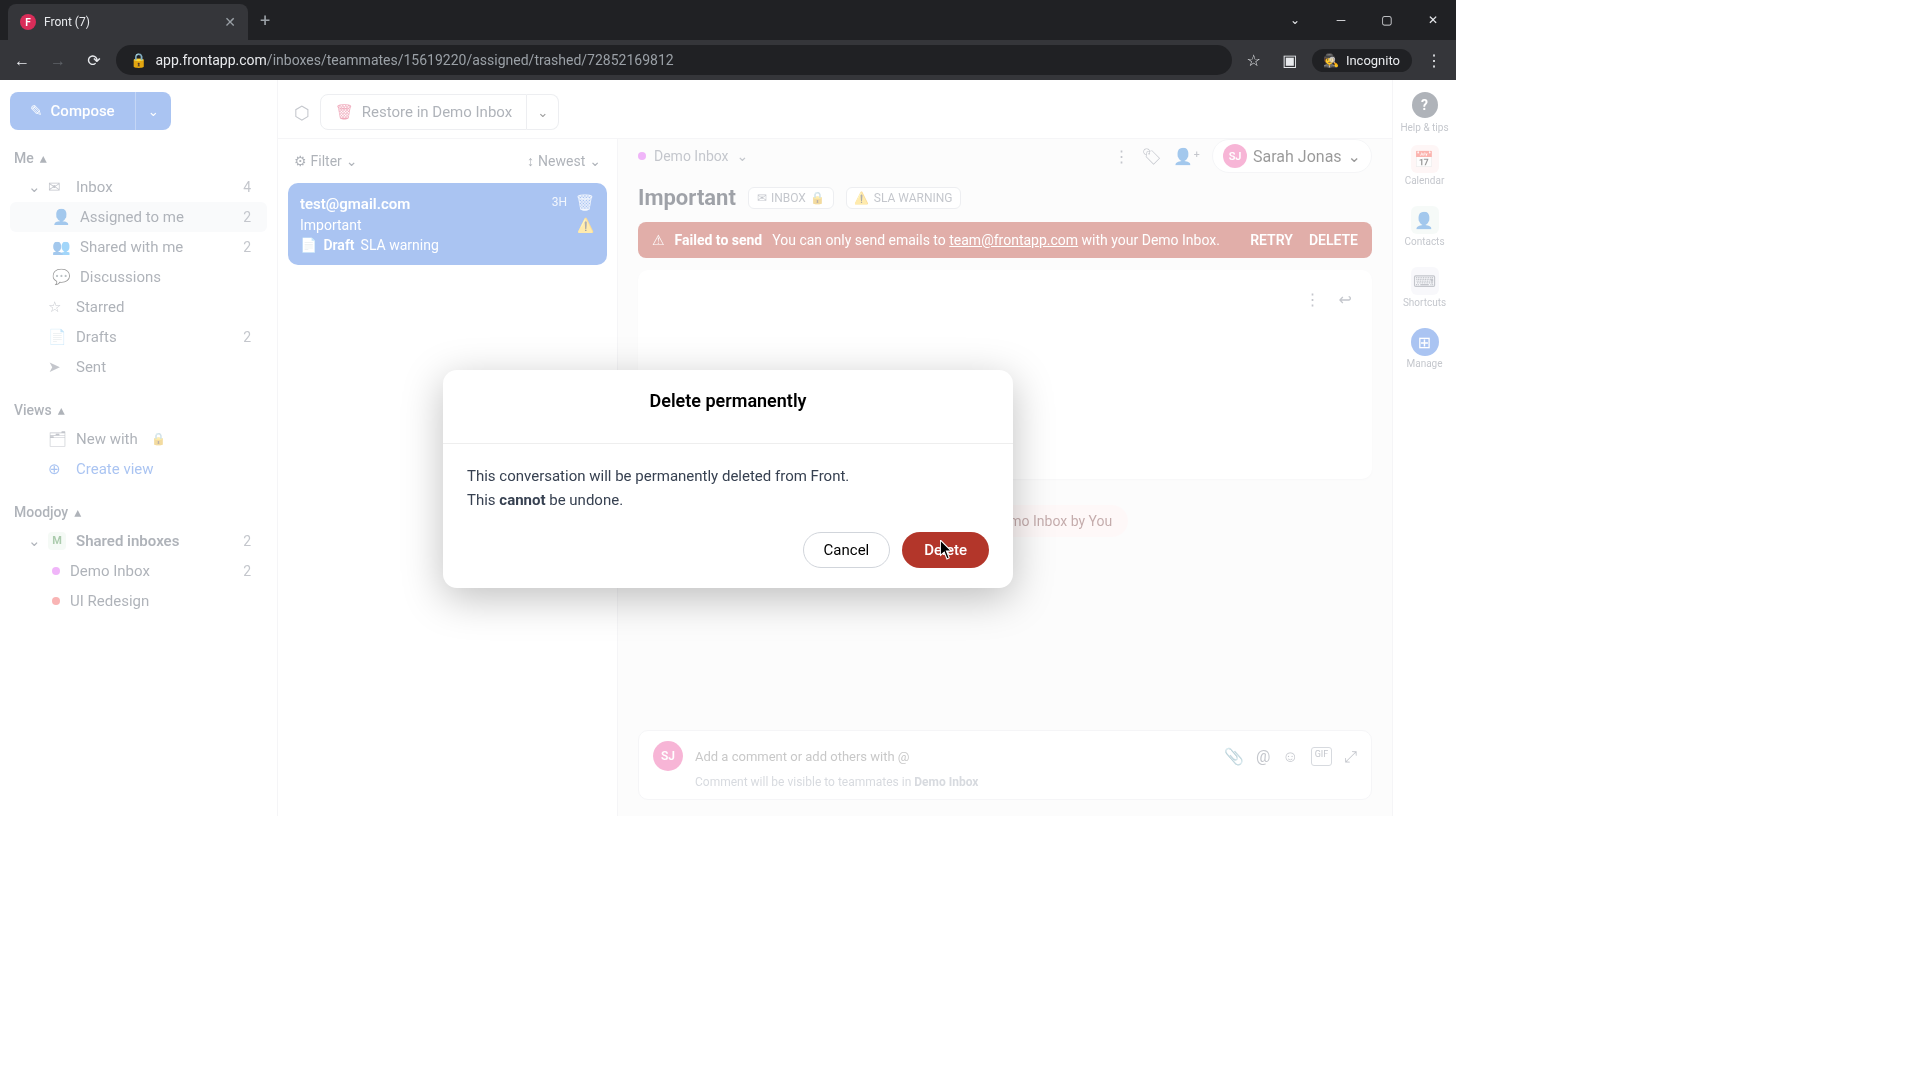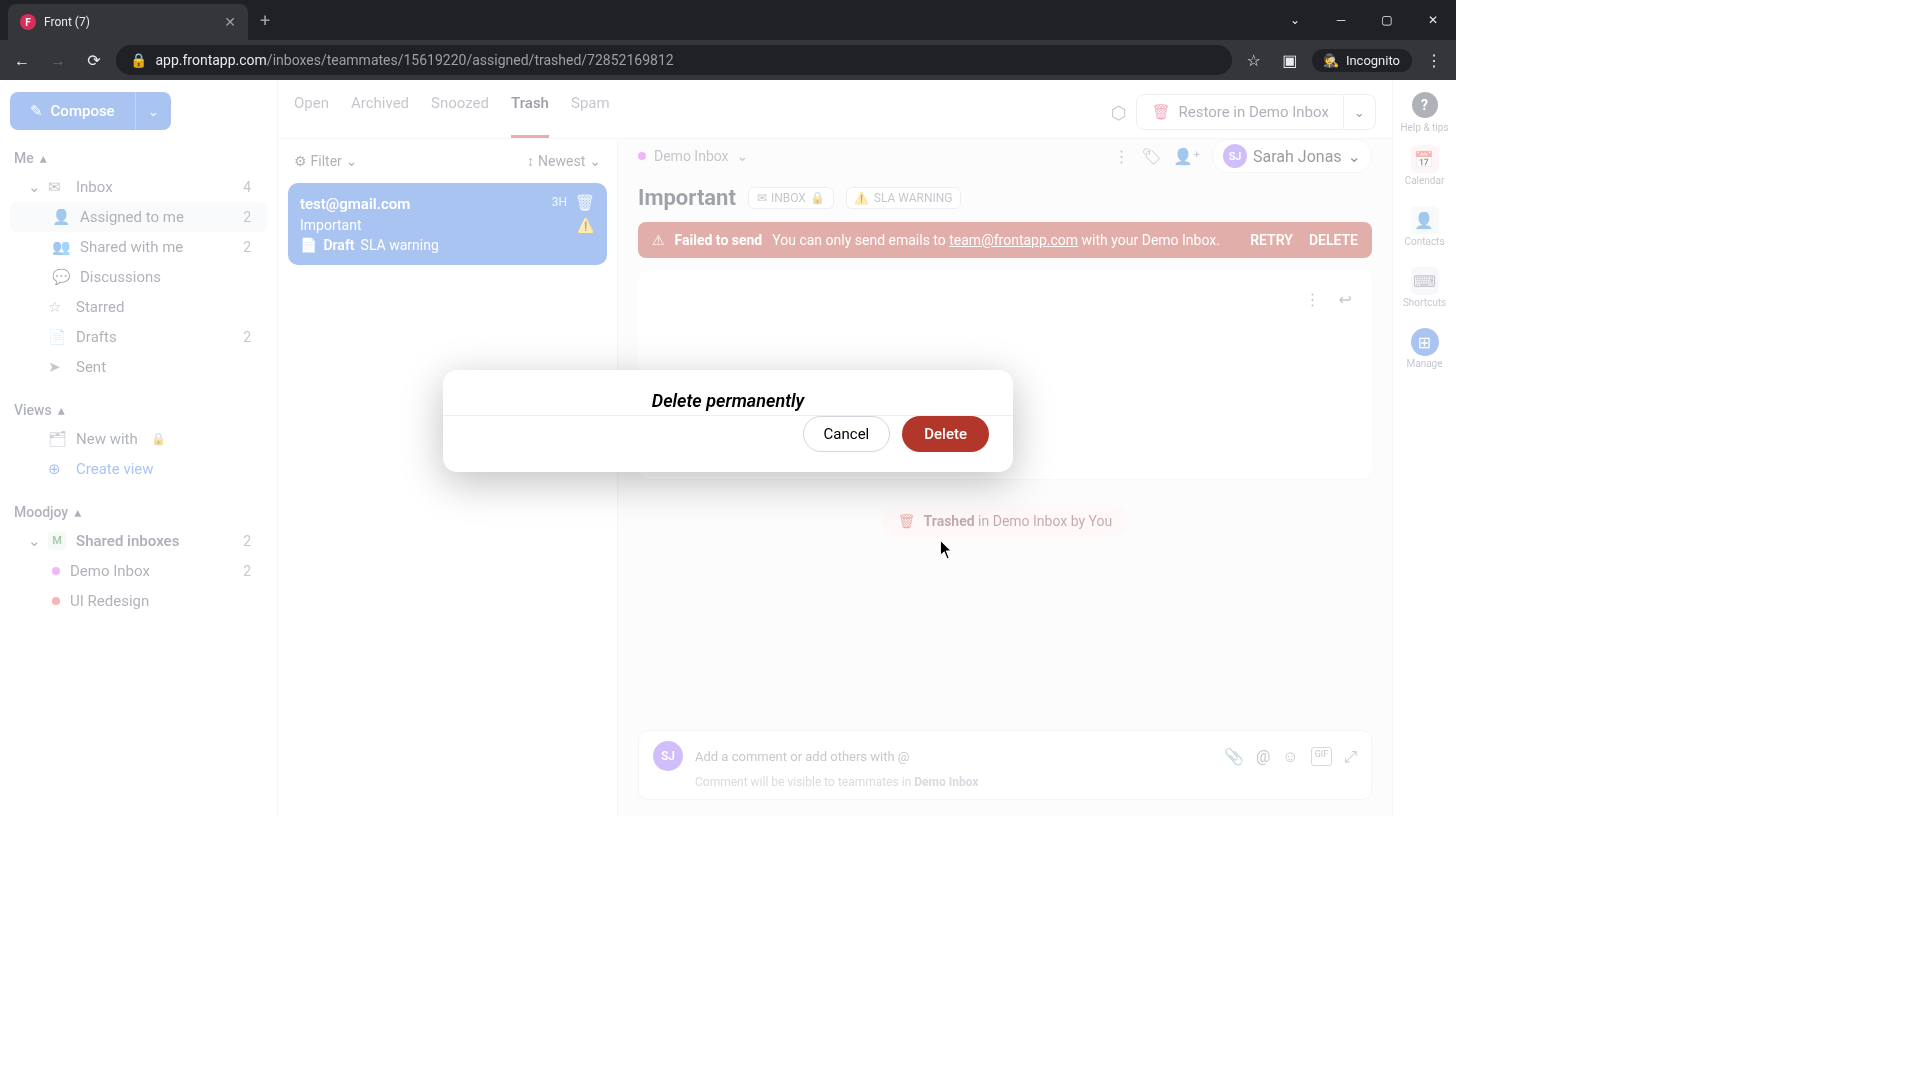--- a/index.html
+++ b/index.html
@@ -57,21 +57,21 @@
 .conv-draft .draft-label { font-weight: 600; text-align: center; }
 
 
 .reading { flex: 1; background: #f7f7f8; display: flex; flex-direction: column; position: relative; }
 .restore-btn { display: flex; align-items: center; gap: 8px; border: 1px solid #d1d5db; background: #fff; border-radius: 8px 0 0 8px; padding: 8px 14px; font-size: 15px; color: #374151; cursor: pointer; }
 .restore-dd { border: 1px solid #d1d5db; border-left: none; background: #fff; border-radius: 0 8px 8px 0; padding: 8px 10px; cursor: pointer; }
 .header-row { display: flex; align-items: center; padding: 0 20px 12px; gap: 12px; }
 .subject-title { font-size: 22px; font-weight: 700; color: #111827; }
 .chip { border: 1px solid #d1d5db; border-radius: 6px; padding: 3px 8px; font-size: 12px; color: #6b7280; display: flex; align-items: center; gap: 4px; background: #fff; }
 .assignee { display: flex; align-items: center; gap: 6px; background: #fff; border: 1px solid #e5e7eb; border-radius: 20px; padding: 4px 10px; }
-.avatar-sm { width: 24px; height: 24px; border-radius: 50%; background: #8b5cf6; color: #fff; font-size: 11px; font-weight: 600; display: flex; align-items: center; justify-content: center; }
+.avatar-sm { width: 24px; height: 24px; border-radius: 50%; background: #ec4899; color: #fff; font-size: 11px; font-weight: 600; display: flex; align-items: center; justify-content: center; }
 .error-banner { background: #b3362a; color: #fff; margin: 0 20px 12px; border-radius: 8px; padding: 10px 14px; display: flex; align-items: center; gap: 10px; font-size: 14px; }
 .error-banner a { color: #ffffff; }
 .error-actions { margin-left: auto; display: flex; gap: 16px; font-weight: 600; }
 .message-card { background: #fff; margin: 0 20px 16px; border-radius: 10px; padding: 20px; box-shadow: 0 1px 2px rgba(0,0,0,0.05); }
 .sent-from { font-size: 15px; color: #374151; }
 .reply-btn { background: #3b6cb5; color: #fff; border: none; border-radius: 20px; padding: 10px 20px; font-size: 15px; margin-top: 14px; display: flex; align-items: center; gap: 8px; cursor: pointer; }
 .trash-status { display: flex; justify-content: center; margin: 10px 0 60px; }
 .trash-pill { background: #fdeeee; border-radius: 20px; padding: 8px 16px; font-size: 14px; color: #6b2f2f; display: flex; align-items: center; gap: 8px; }
 .comment-box { position: absolute; bottom: 16px; left: 20px; right: 20px; background: #fff; border-radius: 10px; border: 1px solid #e5e7eb; padding: 10px 14px; }
 .comment-row { display: flex; align-items: center; gap: 12px; }
@@ -82,21 +82,21 @@
 
 .right-rail { width: 64px; border-left: 1px solid #e5e7eb; background: #fff; display: flex; flex-direction: column; align-items: center; padding-top: 8px; gap: 4px; }
 .rail-item { display: flex; flex-direction: column; align-items: center; gap: 2px; padding: 8px 0; cursor: pointer; width: 100%; }
 .rail-icon { width: 28px; height: 28px; border-radius: 6px; display: flex; align-items: center; justify-content: center; font-size: 16px; }
 .rail-label { font-size: 10px; color: #6b7280; }
 .help-btn { width: 26px; height: 26px; border-radius: 50%; background: #374151; color: #fff; display: flex; align-items: center; justify-content: center; font-weight: bold; font-size: 14px; margin-top: 4px; }
 
 
 .modal-backdrop { position: absolute; inset: 0; display: flex; align-items: flex-start; justify-content: center; z-index: 100; padding-top: 290px; }
 .modal { background: #fff; border-radius: 14px; width: 570px; box-shadow: 0 10px 40px rgba(0,0,0,0.25); overflow: hidden; }
-.modal-title { text-align: center; font-size: 18px; font-weight: 600; padding: 20px 24px 4px; border-bottom: 1px solid #eee; font-style: italic; }
+.modal-title { text-align: center; font-size: 18px; font-weight: 600; padding: 20px 24px 32px; border-bottom: 1px solid #eee; }
 .modal-body { padding: 20px 24px; font-size: 15px; color: #374151; line-height: 1.6; }
 .modal-footer { padding: 0 24px 20px; display: flex; justify-content: flex-end; gap: 12px; }
 .btn-cancel { background: #fff; border: 1px solid #d1d5db; border-radius: 20px; padding: 8px 20px; font-size: 15px; cursor: pointer; }
 .btn-delete { background: #b3362a; color: #fff; border: none; border-radius: 20px; padding: 8px 22px; font-size: 15px; font-weight: 500; cursor: pointer; }
 .cursor-arrow { position: absolute; z-index: 200; width: 14px; height: 20px; }
 </style>
 </head>
 <body>
 
 <div class="browser-chrome">
@@ -214,27 +214,20 @@
       <span class="count">2</span>
     </div>
     <div class="nav-item sub">
       <span class="dot" style="background:#ef4444"></span>
       <span>UI Redesign</span>
     </div>
   </div>
 
   <div style="flex:1;display:flex;flex-direction:column">
     <div class="tabs-row" style="padding-left:16px;padding-right:16px">
-      <div style="display:flex;gap:22px;flex:1">
-        <div class="tab-item">Open</div>
-        <div class="tab-item">Archived</div>
-        <div class="tab-item">Snoozed</div>
-        <div class="tab-item active">Trash</div>
-        <div class="tab-item">Spam</div>
-      </div>
       <div style="display:flex;align-items:center;gap:10px;padding-bottom:8px">
         <span style="color:#6b7280;font-size:18px">⬡</span>
         <div style="display:flex">
           <button class="restore-btn">
             <span style="color:#d92d59">🗑</span>
             <span>Restore in Demo Inbox</span>
           </button>
           <button class="restore-dd">⌄</button>
         </div>
       </div>
@@ -372,20 +365,26 @@
     </div>
     <div class="rail-item">
       <div class="rail-icon" style="background:#2b6cde;color:#fff;border-radius:50%">⊞</div>
       <div class="rail-label">Manage</div>
     </div>
   </div>
 
   <div class="modal-backdrop">
     <div class="modal">
       <div class="modal-title">Delete permanently</div>
+      <div class="modal-body">
+        <div>This conversation will be permanently deleted from Front.</div>
+        <div>
+          <span>This </span><strong>cannot</strong><span> be undone.</span>
+        </div>
+      </div>
       <div class="modal-footer">
         <button class="btn-cancel">Cancel</button>
         <button class="btn-delete">Delete</button>
       </div>
     </div>
   </div>
 
   <svg class="cursor-arrow" style="left:940px;top:460px" viewBox="0 0 12 18">
       <path d="M0 0 L0 14 L3.5 11 L6 17 L8 16 L5.5 10 L10 10 Z" fill="#000" stroke="#fff" stroke-width="1"></path>
     </svg>

